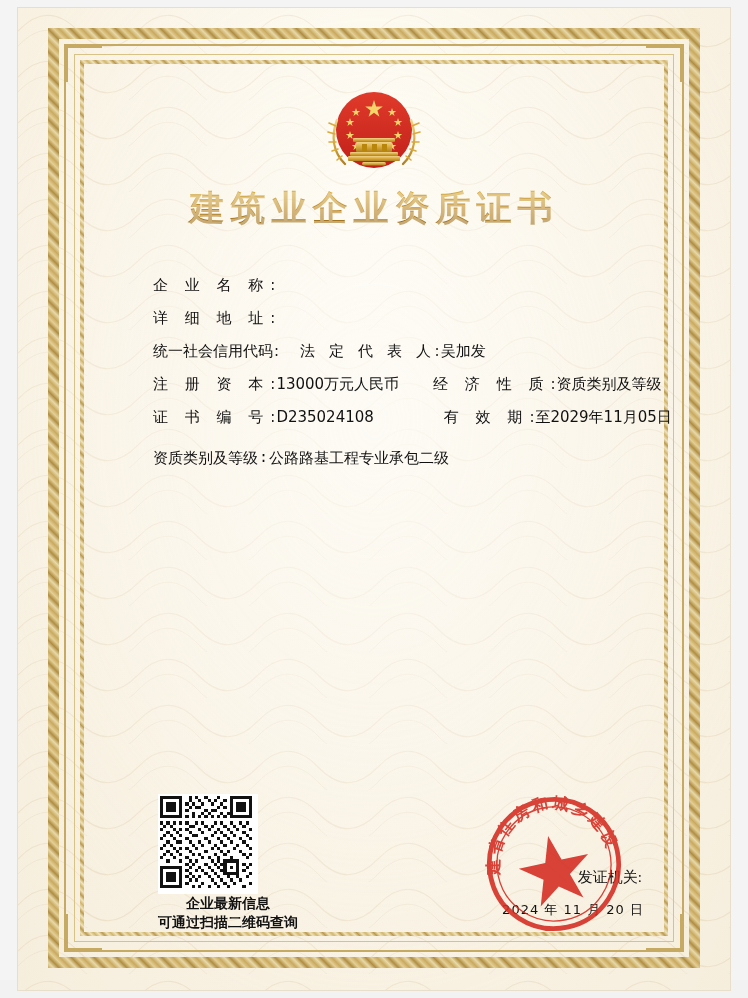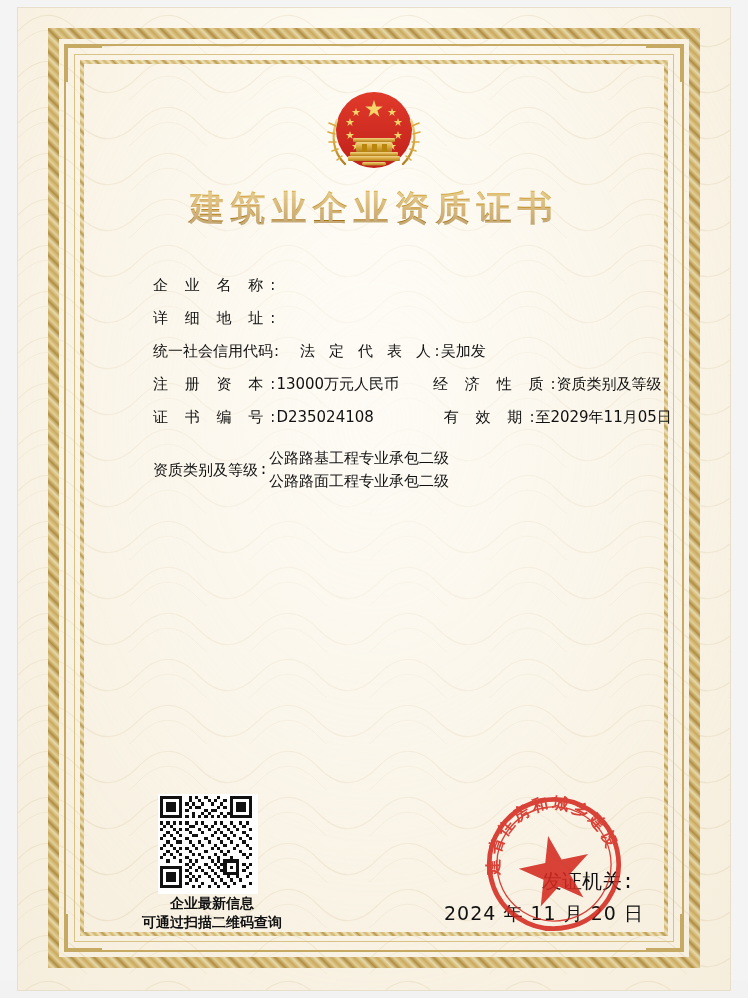--- a/index.html
+++ b/index.html
@@ -165,48 +165,48 @@
     position: absolute;
     left: 140px;
     top: 786px;
     width: 96px;
     height: 96px;
     background: #fff;
     padding: 2px;
   }
   .qr-note {
     position: absolute;
-    left: 104px;
+    left: 120px;
     top: 886px;
     width: 180px;
     text-align: center;
     font-family: "DejaVu Sans", "Liberation Sans", sans-serif;
     font-size: 14px;
     font-weight: bold;
     color: #111;
     line-height: 19px;
   }
 
   
   .issuer {
     position: absolute;
-    right: 96px;
+    right: 88px;
     top: 860px;
-    font-family: Liberation Mono, monospace;
-    font-size: 20px;
+    font-family: Liberation Serif, serif;
+    font-size: 15px;
     color: #111;
     text-align: right;
     white-space: nowrap;
   }
   .issue-date {
     position: absolute;
     right: 86px;
     top: 893px;
     font-family: "DejaVu Sans", "Liberation Sans", sans-serif;
-    font-size: 19px;
+    font-size: 13px;
     color: #111;
     text-align: right;
     white-space: nowrap;
     letter-spacing: 1px;
   }
 
   
   .seal {
     position: absolute;
     right: 100px;
@@ -342,21 +342,20 @@
           <span class="colon">:</span>
           <span class="val">至2029年11月05日</span>
         </span>
       </div>
 
       <div class="qual-row">
         <span class="lbl">资质类别及等级</span>
         <span class="colon">:</span>
         <span class="qual-list">
           <span class="val">公路路基工程专业承包二级</span>
-          <span class="val">公路路面工程专业承包二级</span>
         </span>
       </div>
     </div>
 
     <div class="qr">
       <svg width="92" height="92" viewBox="0 0 29 29" shape-rendering="crispEdges">
         <rect width="29" height="29" fill="#ffffff"></rect>
         <g fill="#111111">
 
           <rect x="0" y="0" width="7" height="1"></rect>

